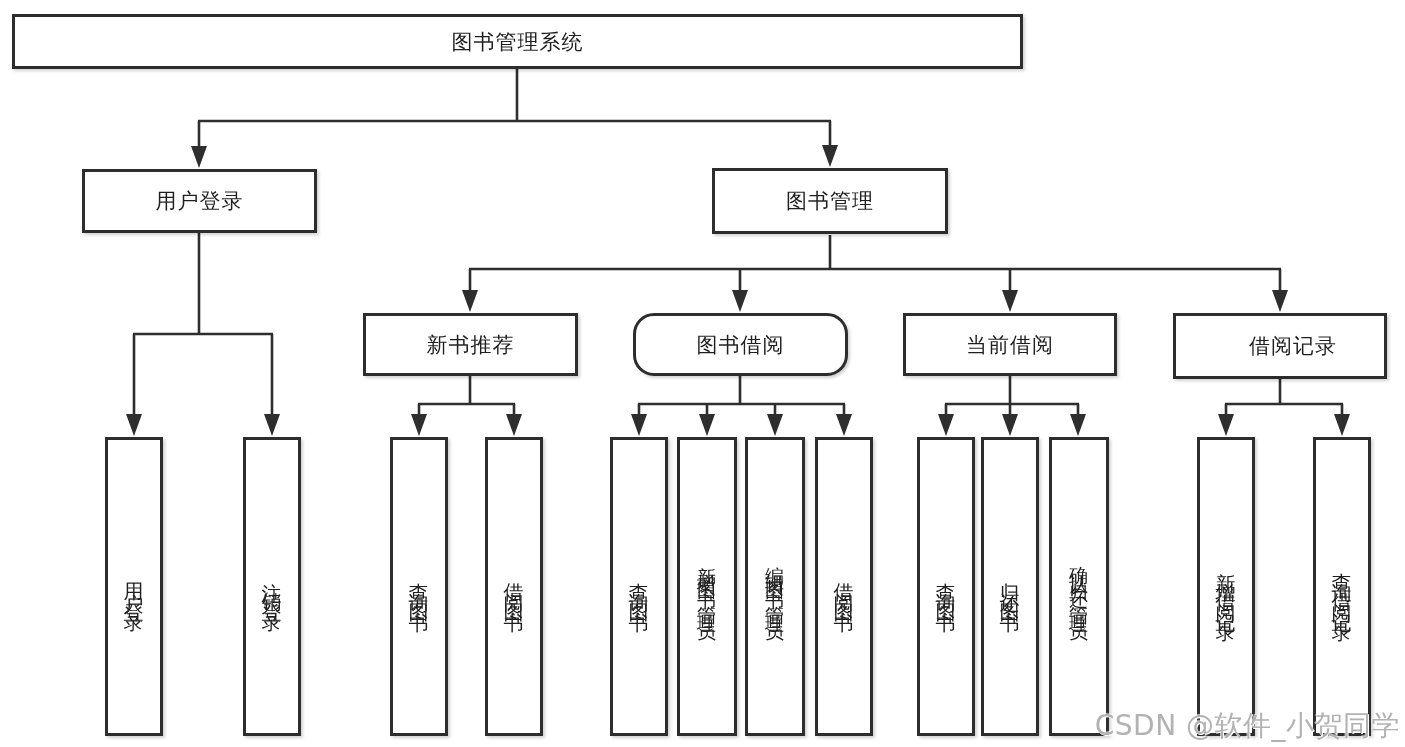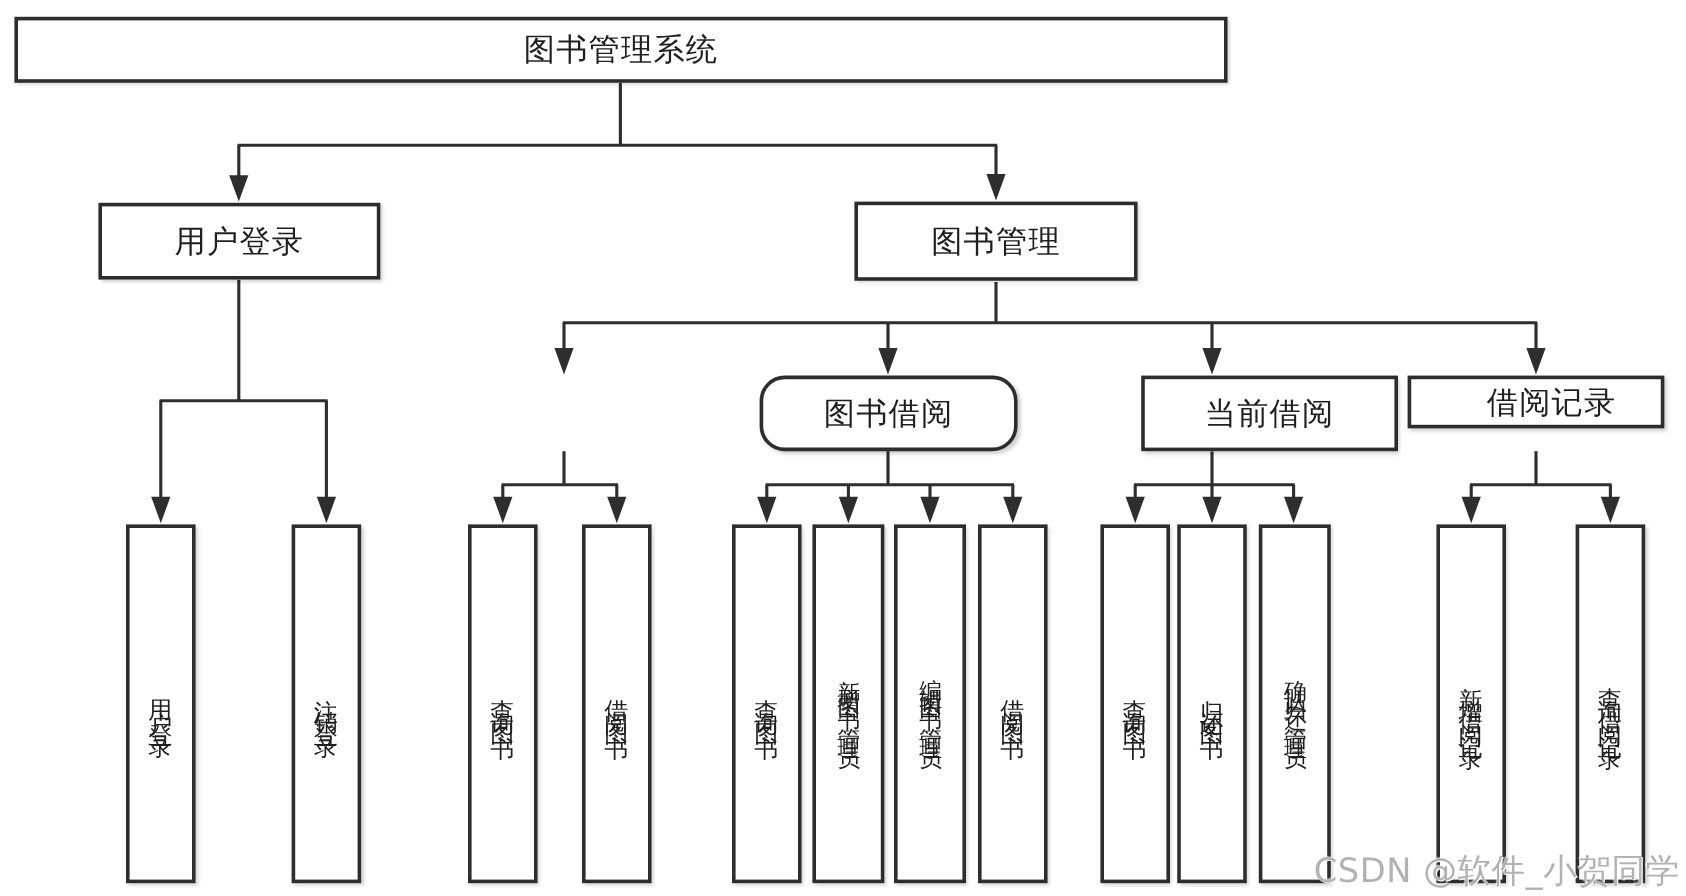--- a/index.html
+++ b/index.html
@@ -39,21 +39,21 @@
   .node {
     position: absolute;
     background: var(--node-fill);
     border: 3px solid var(--border);
     display: flex;
     align-items: center;
     justify-content: center;
     box-shadow: 2px 2px 3px rgba(0,0,0,0.18);
   }
   .node .hlabel {
-    font-size: 26px;
+    font-size: 21px;
     letter-spacing: 1px;
     white-space: nowrap;
   }
   .node.leaf .vlabel {
     writing-mode: vertical-rl;
     text-orientation: mixed;
     font-size: 20px;
     line-height: 1;
     letter-spacing: 10px;
     white-space: nowrap;
@@ -159,27 +159,30 @@
     <span class="hlabel">图书管理系统</span>
   </div>
 
   <div class="node" style="left:82px; top:169px; width:235px; height:64px;">
     <span class="hlabel">用户登录</span>
   </div>
   <div class="node" style="left:712px; top:168px; width:236px; height:66px;">
     <span class="hlabel">图书管理</span>
   </div>
 
+  <div class="node" style="left:363px; top:313px; width:215px; height:63px;">
+    <span class="hlabel">新书推荐</span>
+  </div>
   <div class="node" style="left:633px; top:313px; width:215px; height:63px;border-radius:21px;">
     <span class="hlabel">图书借阅</span>
   </div>
-  <div class="node" style="left:903px; top:313px; width:214px; height:63px;margin-left:48px;">
+  <div class="node" style="left:903px; top:313px; width:214px; height:63px;">
     <span class="hlabel">当前借阅</span>
   </div>
-  <div class="node" style="left:1173px; top:313px; width:214px; height:44px;padding-left:26px;">
+  <div class="node" style="left:1173px; top:313px; width:214px; height:66px;padding-left:26px;">
     <span class="hlabel">借阅记录</span>
   </div>
 
   <div class="node leaf" style="left:105px; top:437px; width:58px; height:299px;">
     <span class="vlabel">用户登录</span>
   </div>
   <div class="node leaf" style="left:243px; top:437px; width:58px; height:299px;">
     <span class="vlabel">注销登录</span>
   </div>
 

